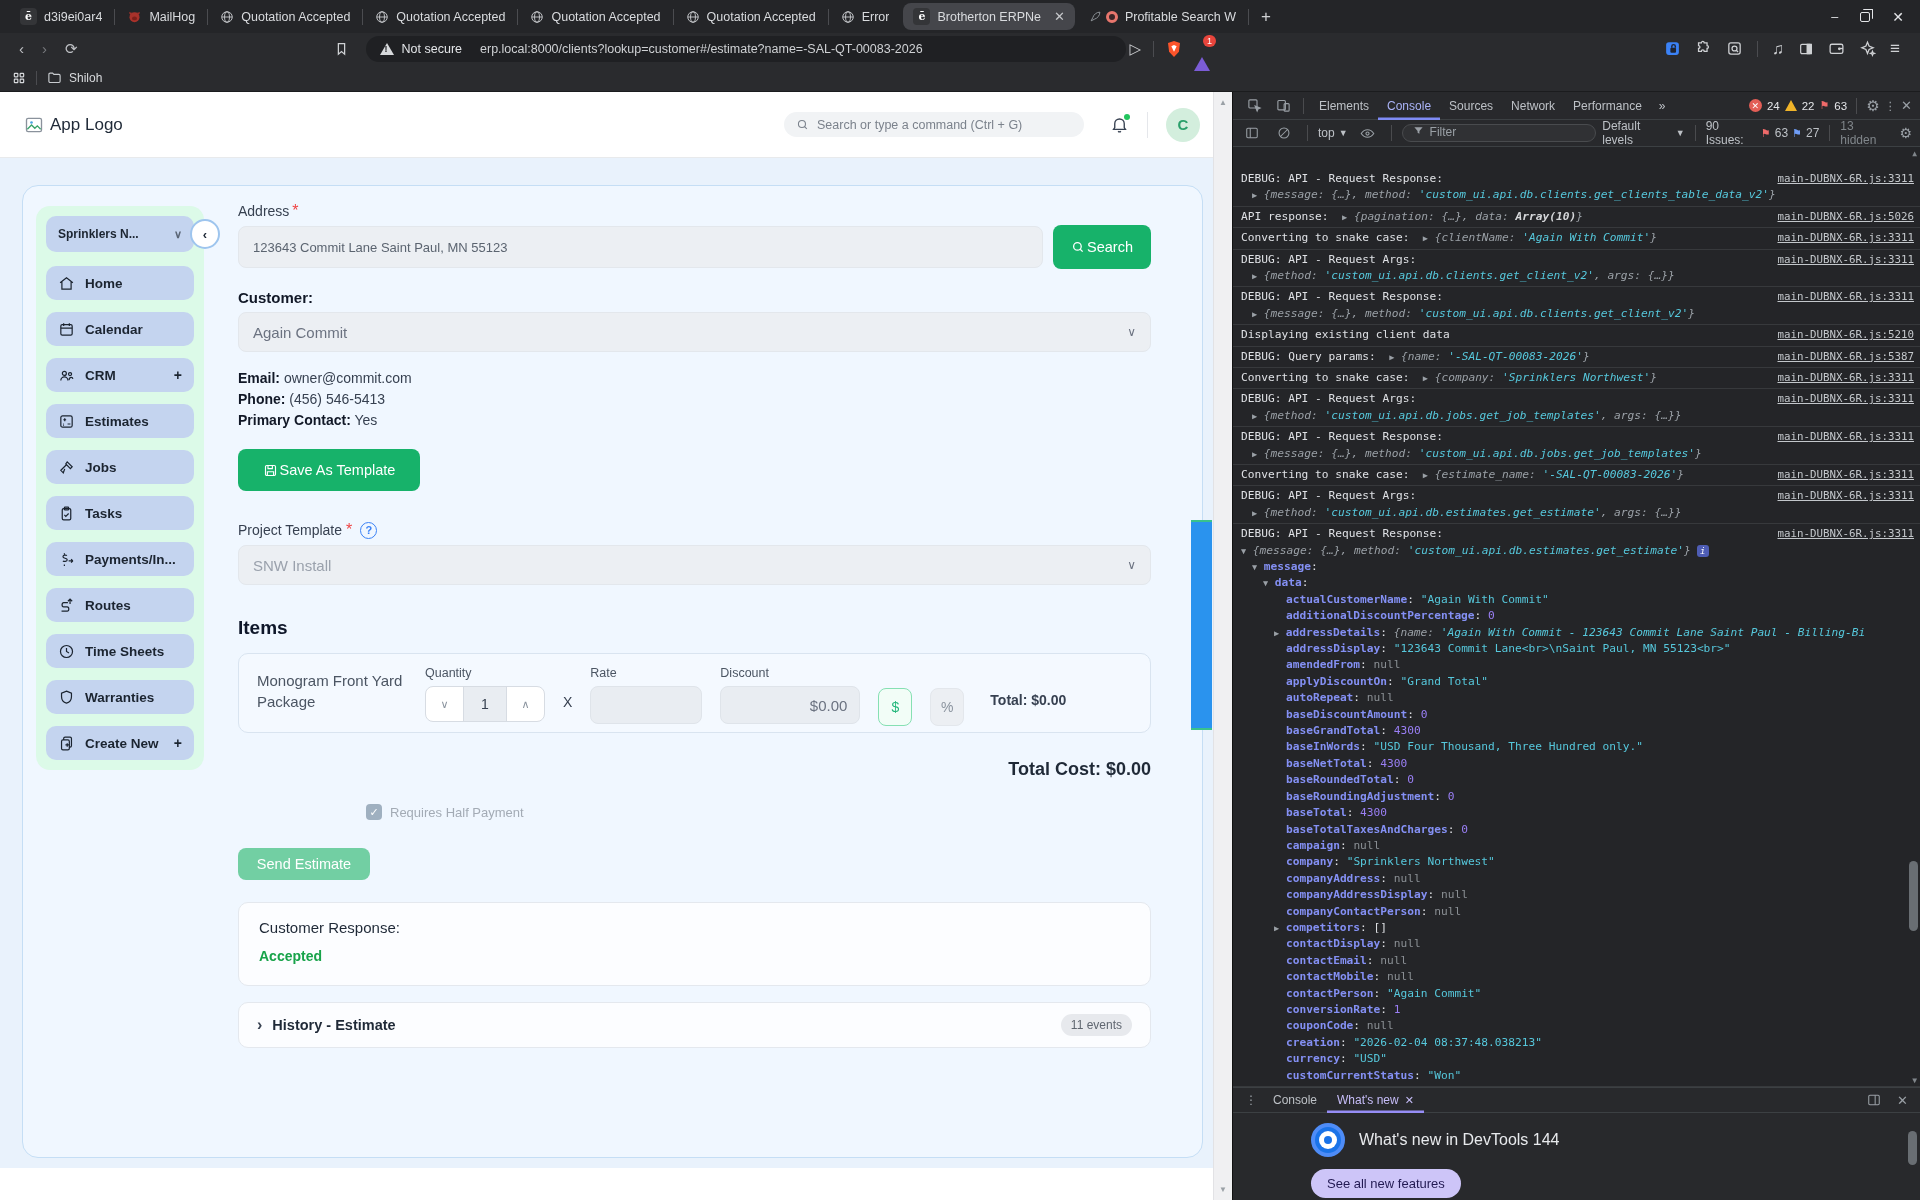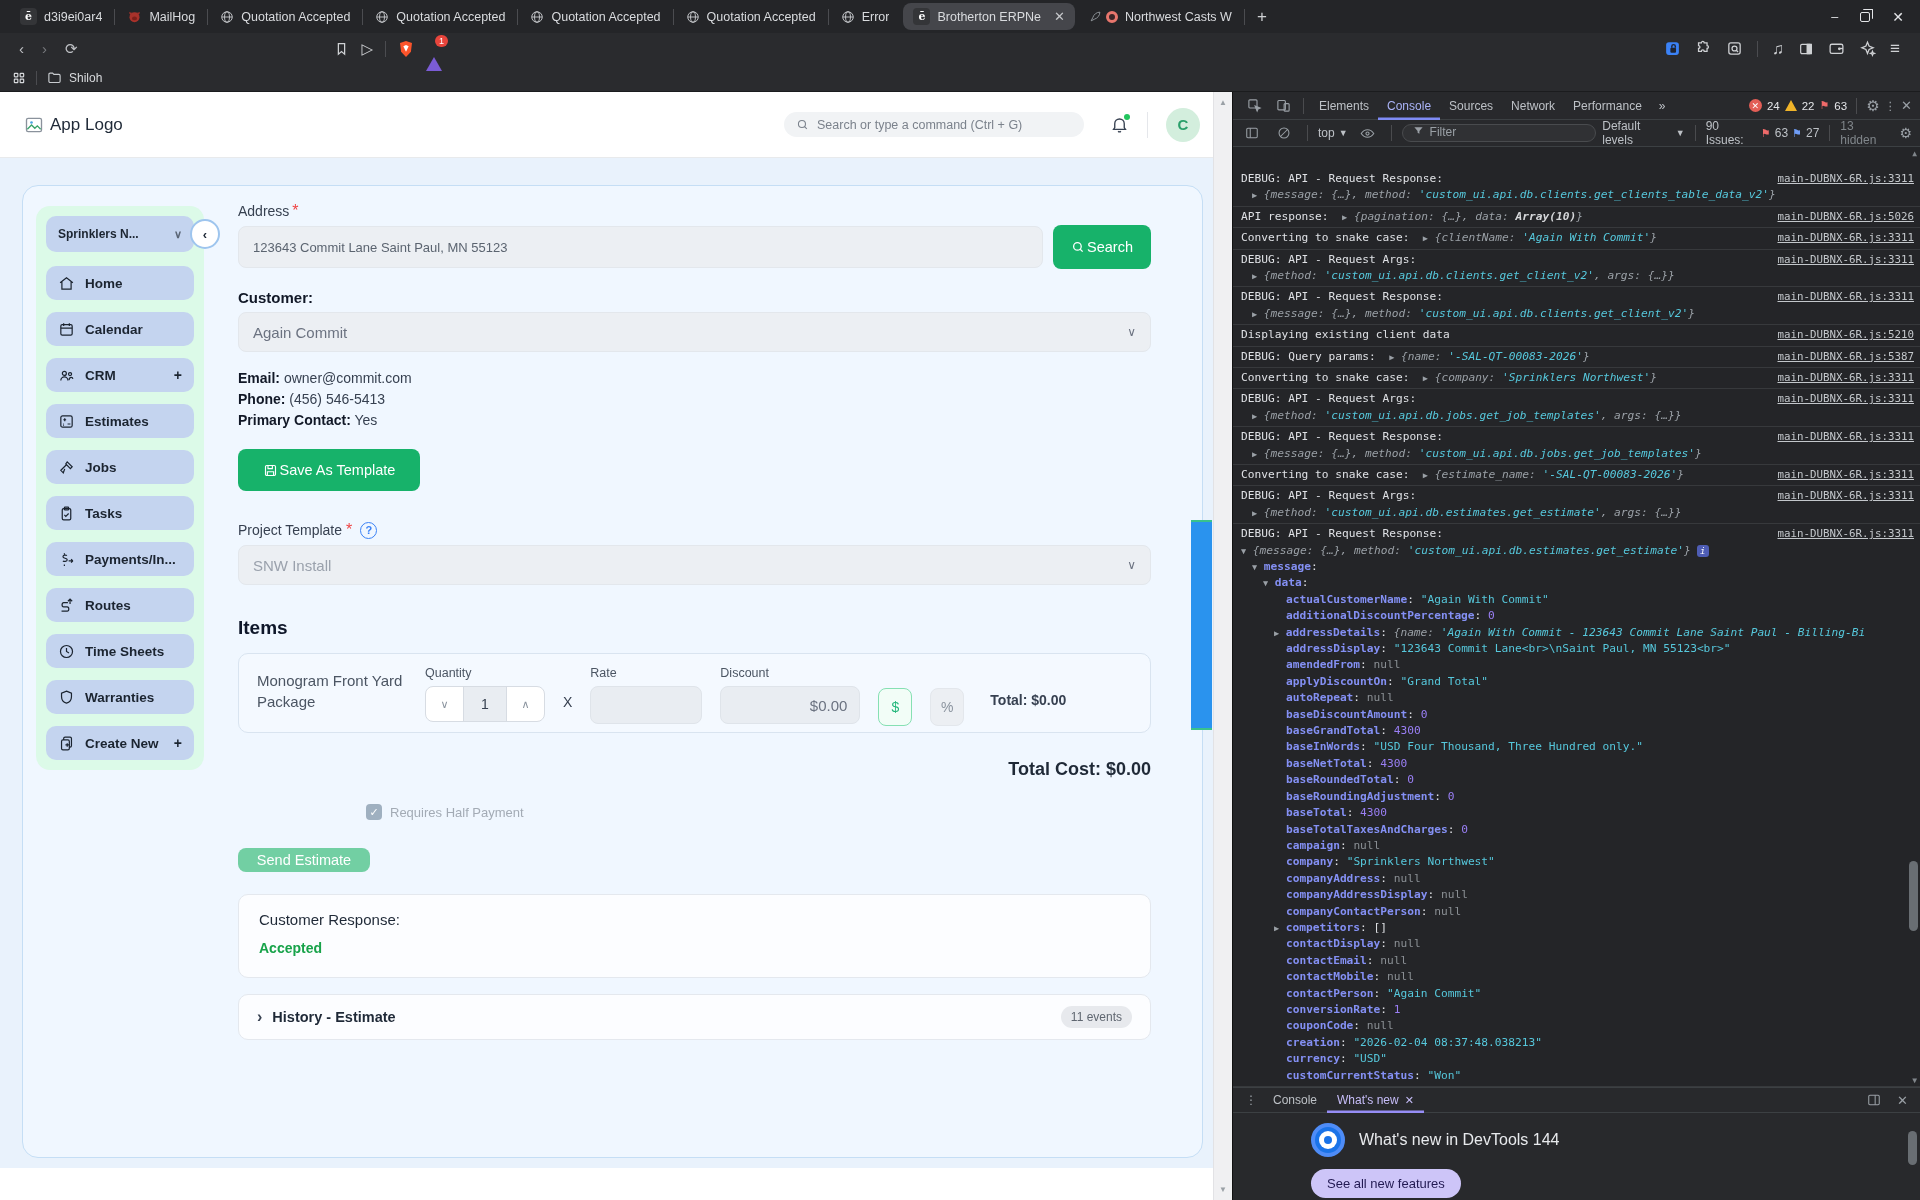--- a/index.html
+++ b/index.html
@@ -84,21 +84,21 @@
   .rate-input { width:112px; height:38px; background:#e9edf2; border:1px solid #dfe4ea; border-radius:8px; }
   .disc-input { width:140px; height:38px; background:#e9edf2; border:1px solid #dfe4ea; border-radius:8px; display:flex; align-items:center; justify-content:flex-end; padding:0 12px; color:#6b7280; font-size:15px; }
   .dp-btn { width:34px; height:38px; border-radius:8px; display:flex; align-items:center; justify-content:center; font-size:14px; margin-top:22px; }
   .dollar-btn { background:#f2fdf7; border:1px solid #86e0b3; color:#25b77c; }
   .pct-btn { background:#eceff3; border:1px solid #e3e7ec; color:#8a939e; }
   .row-total { margin-top:26px; margin-left:8px; font-size:14px; font-weight:600; color:#374151; white-space:nowrap; }
   .total-cost { margin-top:26px; text-align:right; font-size:18px; font-weight:bold; color:#1f2937; }
   .half-row { margin-top:24px; margin-left:128px; display:flex; align-items:center; gap:8px; }
   .checkbox { width:16px; height:16px; border-radius:4px; background:#9fb0c0; color:#fff; font-size:11px; display:flex; align-items:center; justify-content:center; }
   .half-label { font-size:13px; color:#a3abb5; }
-  .send-btn { margin-top:28px; width:132px; height:24px; background:#72cfa3; color:#fff; border-radius:8px; display:flex; align-items:center; justify-content:center; font-size:14.5px; font-weight:500; }
+  .send-btn { margin-top:28px; width:132px; height:32px; background:#72cfa3; color:#fff; border-radius:8px; display:flex; align-items:center; justify-content:center; font-size:14.5px; font-weight:500; }
   .resp-card { margin-top:22px; background:#fcfdff; border:1px solid #e4e8ee; border-radius:10px; padding:16px 20px; height:84px; }
   .resp-title { font-size:15px; font-weight:500; color:#1f2937; }
   .resp-val { margin-top:12px; font-size:14px; font-weight:bold; color:#18a34a; }
   .hist-card { margin-top:16px; background:#fcfdff; border:1px solid #e4e8ee; border-radius:10px; height:46px; display:flex; align-items:center; padding:0 18px; gap:10px; }
   .hist-chev { font-size:16px; font-weight:bold; color:#374151; }
   .hist-label { font-size:14.5px; font-weight:bold; color:#1f2937; }
   .hist-badge { margin-left:auto; background:#e7e9ed; color:#5f6670; font-size:12px; border-radius:12px; padding:4px 10px; }
 
   
   .page-scrollbar { position:absolute; top:0; bottom:0; right:0; width:19px; background:#f0f0f2; border-left:1px solid #e2e2e5; }
@@ -215,41 +215,46 @@
         <span class="tlabel">Brotherton ERPNe</span>
         <span class="tab-close">✕</span>
       </div>
       <div class="tab">
         <span style="display:flex;gap:4px;align-items:center;">
           <svg class="ic" width="13" height="13" viewBox="0 0 24 24" fill="none" stroke="#9aa0a6" stroke-width="1.6">
             <path d="M20 4c-6 0-11 4-13 10l-3 6 6-3c6-2 10-7 10-13z"></path>
           </svg>
           <span style="width:12px;height:12px;border-radius:50%;border:3px solid #e8766d;background:#3a2527;display:inline-block;"></span>
         </span>
-        <span class="tlabel">Northwest Casts W</span>
+        <span class="tlabel">Profitable Search W</span>
       </div>
       <div class="tab-sep"></div>
     </div>
   <div class="newtab">+</div>
   <div class="wincontrols">
     <span>–</span>
     <span class="win-restore"></span>
     <span style="font-size:14px;">✕</span>
   </div>
 </div>
 
 <div class="urlbar">
   <span class="nav-ic">‹</span>
   <span class="nav-ic" style="color:#77797d;">›</span>
   <span class="nav-ic">⟳</span>
   <span class="nav-ic" style="margin-left:238px;">
     <svg class="ic" width="15" height="15" viewBox="0 0 24 24" fill="none" stroke="#cfd1d4" stroke-width="2">
         <path d="M7 4h10v17l-5-4-5 4z"></path>
       </svg>
   </span>
+  <div class="url-pill">
+    <span class="warn-tri"></span>
+    <span style="color:#e3e5e8;">Not secure</span>
+    <span style="margin-left:10px;color:#cfd1d4;">erp.local:8000/clients?lookup=customer#/estimate?name=-SAL-QT-00083-2026</span>
+  </div>
   <div class="url-right">
     <span style="color:#cfd1d4;font-size:15px;">▷</span>
     <span style="width:1px;height:16px;background:#4b4c50;"></span>
     <span>
       <svg class="ic" width="16" height="18" viewBox="0 0 24 26">
           <path fill="#fb542b" d="M12 1l9 3-1.6 13L12 25l-7.4-8L3 4z"></path>
           <path fill="#fff" d="M12 7l4 2-2.5 5L12 17l-1.5-3L8 9z"></path>
         </svg>
     </span>
     <span style="position:relative;">

